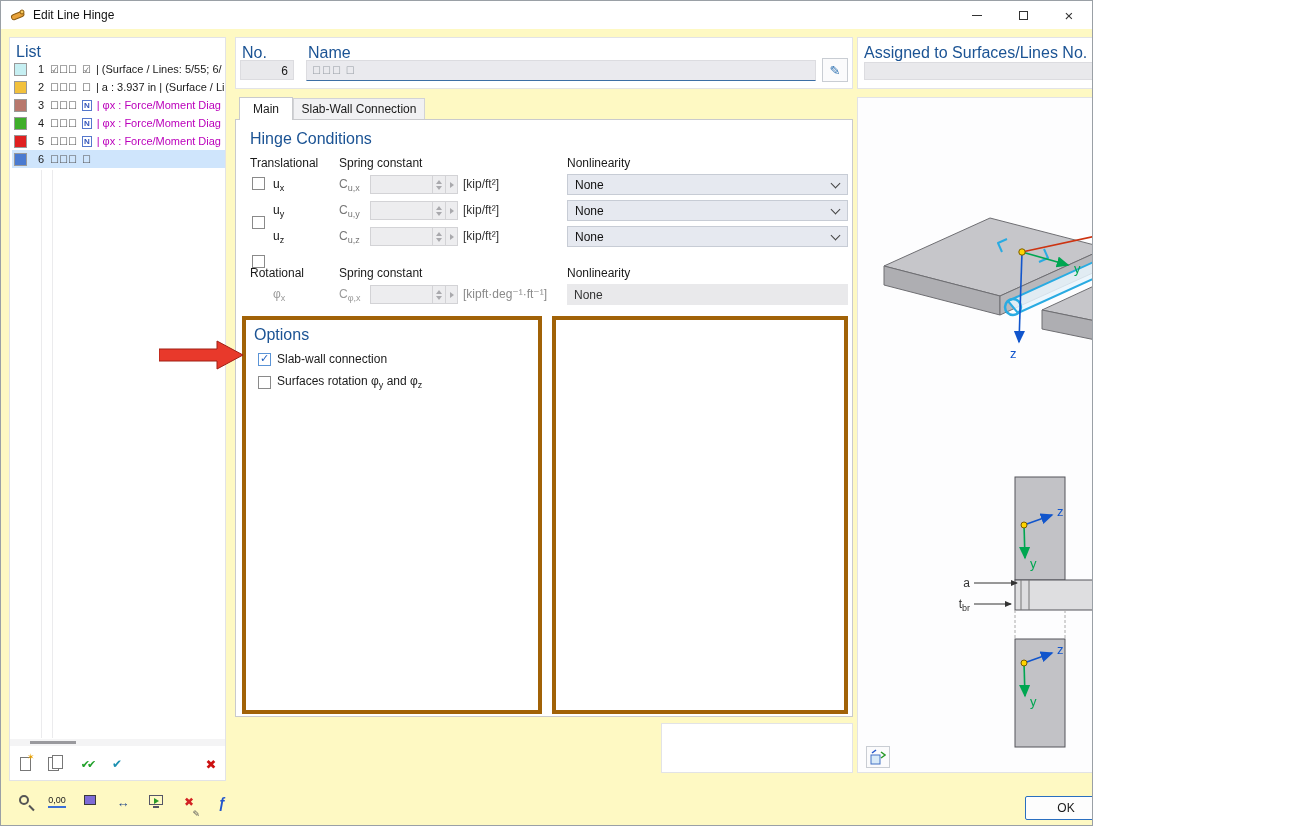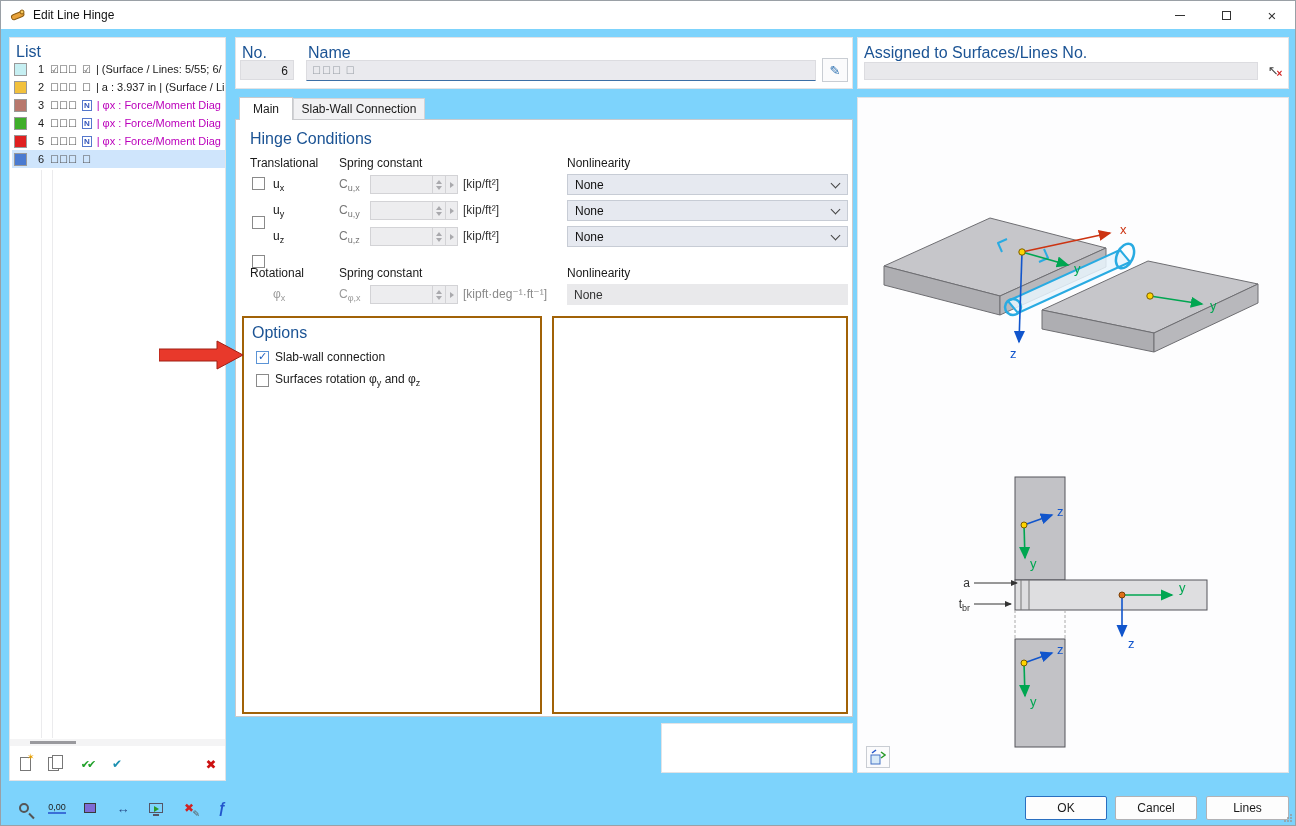--- a/index.html
+++ b/index.html
@@ -1,28 +1,28 @@
 <!DOCTYPE html>
 <html><head>
 <meta charset="utf-8">
 <style>
   * { margin:0; padding:0; box-sizing:border-box; }
   html,body { width:1296px; height:826px; }
   body { font-family:"Liberation Sans","DejaVu Sans",sans-serif; font-size:12px; color:#1a1a1a; }
-  .dialog { position:relative; width:1296px; height:826px; background:#7dd3fc; overflow:hidden; border:1px solid #9aa0a6; }
+  .dialog { position:relative; width:1093px; height:826px; background:#fef9c3; overflow:hidden; border:1px solid #9aa0a6; }
   .abs { position:absolute; }
   .titlebar { position:absolute; left:0; top:0; width:100%; height:28px; background:#ffffff; display:flex; align-items:center; }
   .title-text { margin-left:8px; font-size:12px; color:#111; }
   .win-btn { position:absolute; top:0; width:46px; height:28px; display:flex; align-items:center; justify-content:center; cursor:default; }
   .min-glyph { width:10px; height:1px; background:#333; }
   .max-glyph { width:9px; height:9px; border:1px solid #333; }
   .close-glyph { font-size:15px; color:#333; line-height:1; }
   .panel { background:#fff; border:1px solid #e2e3e6; }
   .blue-label { color:#1b5394; font-size:16px; }
-  .group-box { background:#fff; border:2px solid #a16207;text-decoration:underline; }
+  .group-box { background:#fff; border:4px solid #a16207;text-decoration:underline; }
   
   .list-row { position:absolute; left:2px; width:213px; height:18px; display:flex; align-items:center; overflow:hidden; }
   .swatch { width:13px; height:13px; margin-left:2px; border:1px solid #999; flex:none; }
   .lnum { width:14px; margin-left:3px; text-align:right; font-size:11px; flex:none; }
   .lchecks { margin-left:6px; font-size:10px; color:#555; flex:none; }
   .extra { margin-left:5px; font-size:10px; color:#555; flex:none; }
   .extra[data-kind="n"] { font-size:8px; color:#3355bb; border:1px solid #5577cc; line-height:9px; padding:0 1px; font-weight:bold; }
   .ltext { margin-left:5px; font-size:11px; white-space:nowrap; overflow:hidden; }
   .gridline { position:absolute; width:1px; background:#ebebed; top:132px; height:568px; }
   .tool-btn { position:absolute; width:26px; height:24px; display:flex; align-items:center; justify-content:center; }
@@ -57,21 +57,21 @@
   .dropdown { position:absolute; height:21px; background:#e6e9f0; border:1px solid #c7ccd5; display:flex; align-items:center; }
   .dropdown .val { margin-left:7px; flex:1; font-size:12px; color:#111; }
   .chev { width:7px; height:7px; border-right:1.5px solid #444; border-bottom:1.5px solid #444; transform:rotate(45deg); margin-right:8px; margin-top:-3px; flex:none; }
   .flatfield { position:absolute; height:21px; background:#e9e9eb; display:flex; align-items:center; }
   .flatfield .val { margin-left:7px; font-size:12px; color:#333; }
   .cb-row { position:absolute; display:flex; align-items:center; gap:6px; }
   
   .action-btn { position:absolute; height:24px; background:#fdfdfd; border:1px solid #b2b2b5; border-radius:2px; display:flex; align-items:center; justify-content:center; font-size:12px; }
   .action-btn.default { border:1px solid #2a6fc0; }
   
-  .bt-btn { position:absolute; width:26px; height:26px; display:flex; align-items:center; justify-content:center; }
+  .bt-btn { position:absolute; width:26px; height:26px; display:flex; align-items:flex-start; justify-content:center; }
   .mag { width:10px; height:10px; border:2px solid #555; border-radius:50%; position:relative; }
   .mag::after { content:""; position:absolute; width:7px; height:2px; background:#555; transform:rotate(45deg); left:7px; top:10px; }
   .zero-txt { font-size:9px; color:#222; border-bottom:2px solid #3a6fd8; line-height:1.2; }
   .purple-sq { width:12px; height:10px; background:#7d6bd6; border:1px solid #3a3a3a; }
   .dim-glyph { font-size:13px; color:#2b4f8c; font-weight:bold; }
   .monitor { width:14px; height:10px; border:1.5px solid #556; position:relative; }
   .monitor::after { content:""; position:absolute; left:3px; bottom:-4px; width:6px; height:2px; background:#556; }
   .mon-arrow { position:absolute; width:0; height:0; border-top:3px solid transparent; border-bottom:3px solid transparent; border-left:5px solid #2a9a2a; left:4px; top:2px; }
   .redx { font-size:12px; color:#d22222; font-weight:bold; }
   .pencil-sm { position:absolute; font-size:9px; color:#555; right:2px; bottom:2px; }

